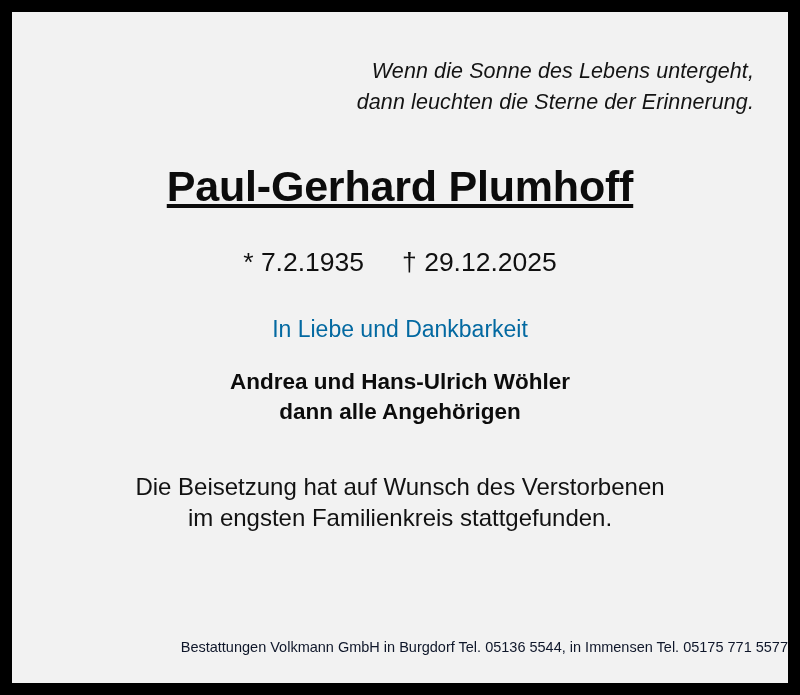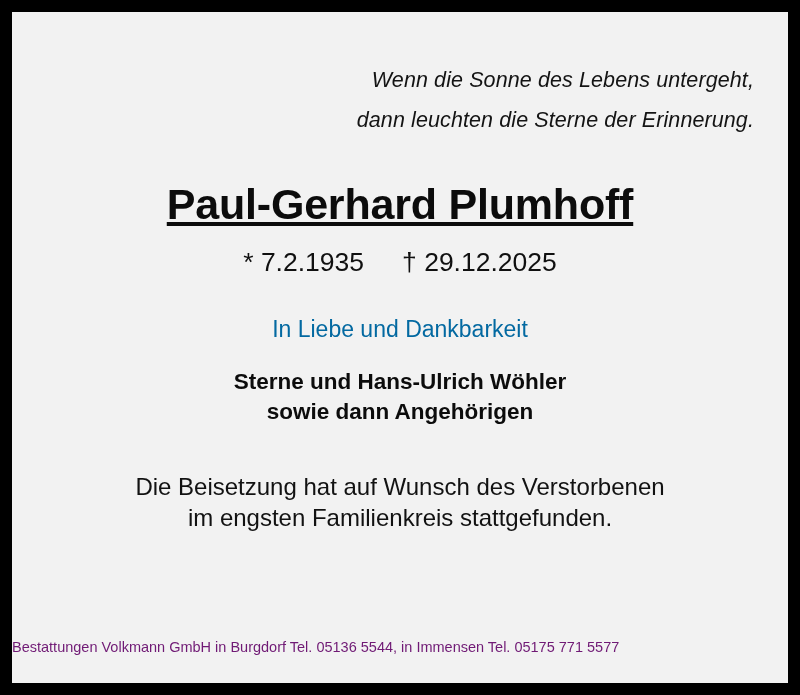--- a/index.html
+++ b/index.html
@@ -33,33 +33,32 @@
     box-sizing: border-box;
     font-style: italic;
     font-size: 21.5px;
     line-height: 31px;
     color: #141414;
     letter-spacing: 0.1px;
   }
   .quote-line {
     display: block;
     white-space: nowrap;
-    margin-top: 9px;
   }
   .name {
     margin-top: 44px;
     font-size: 43px;
     font-weight: bold;
     color: #0c0c0c;
     letter-spacing: -0.2px;
     white-space: nowrap;
     text-decoration: underline;
   }
   .dates {
-    margin-top: 18px;
+    margin-top: 36px;
     font-size: 26.5px;
     color: #101010;
     display: flex;
     gap: 38px;
     white-space: nowrap;
   }
   .dates .date-item {
     display: inline-block;
   }
   .dedication {
@@ -89,23 +88,23 @@
   }
   .note .n-line {
     display: block;
     white-space: nowrap;
   }
   .footer {
     position: absolute;
     bottom: 28px;
     left: 0;
     width: 100%;
-    text-align: left;
+    text-align: right;
     font-size: 14.5px;
-    color: #701a75;
+    color: #0f172a;
     white-space: nowrap;
   }
 </style>
 </head>
 <body>
 
 <div class="obituary-card">
 
   <div class="quote">
     <span class="quote-line">Wenn die Sonne des Lebens untergeht,</span>
@@ -115,22 +114,22 @@
   <div class="name">Paul-Gerhard Plumhoff</div>
 
   <div class="dates">
     <span class="date-item">* 7.2.1935</span>
     <span class="date-item">† 29.12.2025</span>
   </div>
 
   <div class="dedication">In Liebe und Dankbarkeit</div>
 
   <div class="mourners">
-    <span class="m-line">Sterne und Hans-Ulrich Wöhler</span>
-    <span class="m-line">sowie dann Angehörigen</span>
+    <span class="m-line">Andrea und Hans-Ulrich Wöhler</span>
+    <span class="m-line">dann alle Angehörigen</span>
   </div>
 
   <div class="note">
     <span class="n-line">Die Beisetzung hat auf Wunsch des Verstorbenen</span>
     <span class="n-line">im engsten Familienkreis stattgefunden.</span>
   </div>
 
   <div class="footer">Bestattungen Volkmann GmbH in Burgdorf Tel. 05136 5544, in Immensen Tel. 05175 771 5577</div>
 
 </div>

